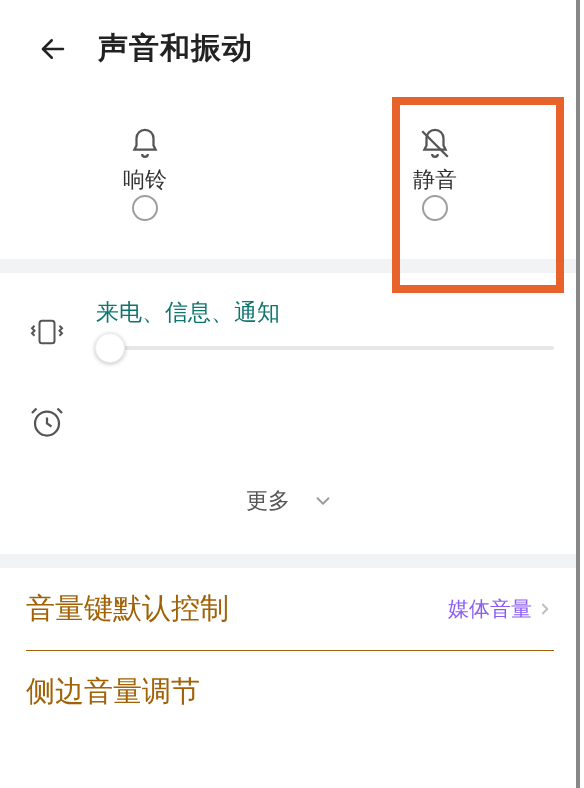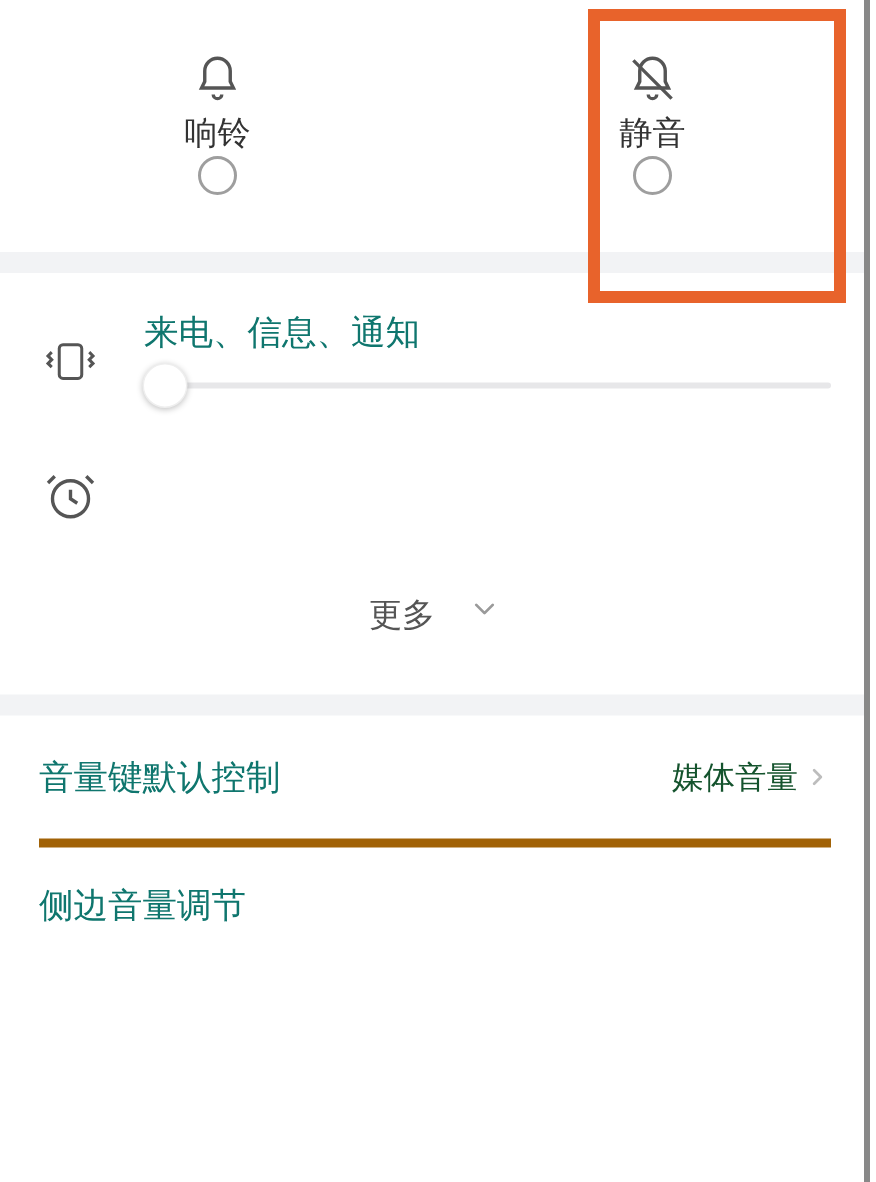--- a/index.html
+++ b/index.html
@@ -23,34 +23,43 @@
 
 .sliders { padding: 24px 26px 10px 26px; }
 .slider-row { display: flex; align-items: flex-start; gap: 28px; margin-bottom: 34px; }
 .slider-row .row-icon { width: 42px; display: flex; align-items: center; justify-content: center; color: #444; margin-top: 20px; }
 .slider-row .row-body { flex: 1; }
 .slider-row .row-label { font-size: 23px; color: #0f766e; margin-bottom: 18px; }
 .slider-track { position: relative; height: 4px; background: #e7e7e9; border-radius: 2px; }
 .slider-fill { position: absolute; left: 0; top: 0; height: 4px; background: #3a7af2; border-radius: 2px; }
 .slider-thumb { position: absolute; top: 50%; transform: translate(-50%, -50%); width: 30px; height: 30px; background: #fff; border-radius: 50%; box-shadow: 0 1px 4px rgba(0,0,0,.25); border: 1px solid #eee; }
 
-.more-row { display: flex; justify-content: center; gap: 22px; padding: 12px 0 28px 0; font-size: 22px; color: #555; }
+.more-row { display: flex; align-items: center; justify-content: center; gap: 22px; padding: 12px 0 28px 0; font-size: 22px; color: #555; }
 
 .list { padding: 0 26px; }
-.list-item { display: flex; align-items: center; justify-content: space-between; height: 82px; border-top: 6px solid #a16207; }
+.list-item { display: flex; align-items: center; justify-content: space-between; height: 82px; border-top: 1px solid #a16207; }
 .list-item:first-child { border-top: none; }
-.list-item .li-label { font-size: 23px; color: #0f766e; }
-.list-item .li-right { display: flex; align-items: center; gap: 4px; color: #14532d; font-size: 21px; }
+.list-item .li-label { font-size: 29px; color: #a16207; }
+.list-item .li-right { display: flex; align-items: center; gap: 4px; color: #8b5cf6; font-size: 21px; }
 .chev { color: #bdbdbd; }
 </style>
 </head>
 <body>
 
 <div class="page">
 
+  <div class="header">
+    <div class="back">
+      <svg width="30" height="30" viewBox="0 0 24 24" fill="none" stroke="#222" stroke-width="2" stroke-linecap="round" stroke-linejoin="round">
+          <line x1="20" y1="12" x2="4" y2="12"></line>
+          <polyline points="11 5 4 12 11 19"></polyline>
+        </svg>
+    </div>
+    <div class="title">声音和振动</div>
+  </div>
 
   <div class="modes">
     <div class="mode">
       <div class="icon">
         <svg width="34" height="34" viewBox="0 0 24 24" fill="none" stroke="#555" stroke-width="1.6">
             <path d="M6 8a6 6 0 1 1 12 0v5l1.5 3h-15L6 13V8z"></path>
             <path d="M10 19a2 2 0 0 0 4 0"></path>
           </svg>
       </div>
       <div class="label">响铃</div>

